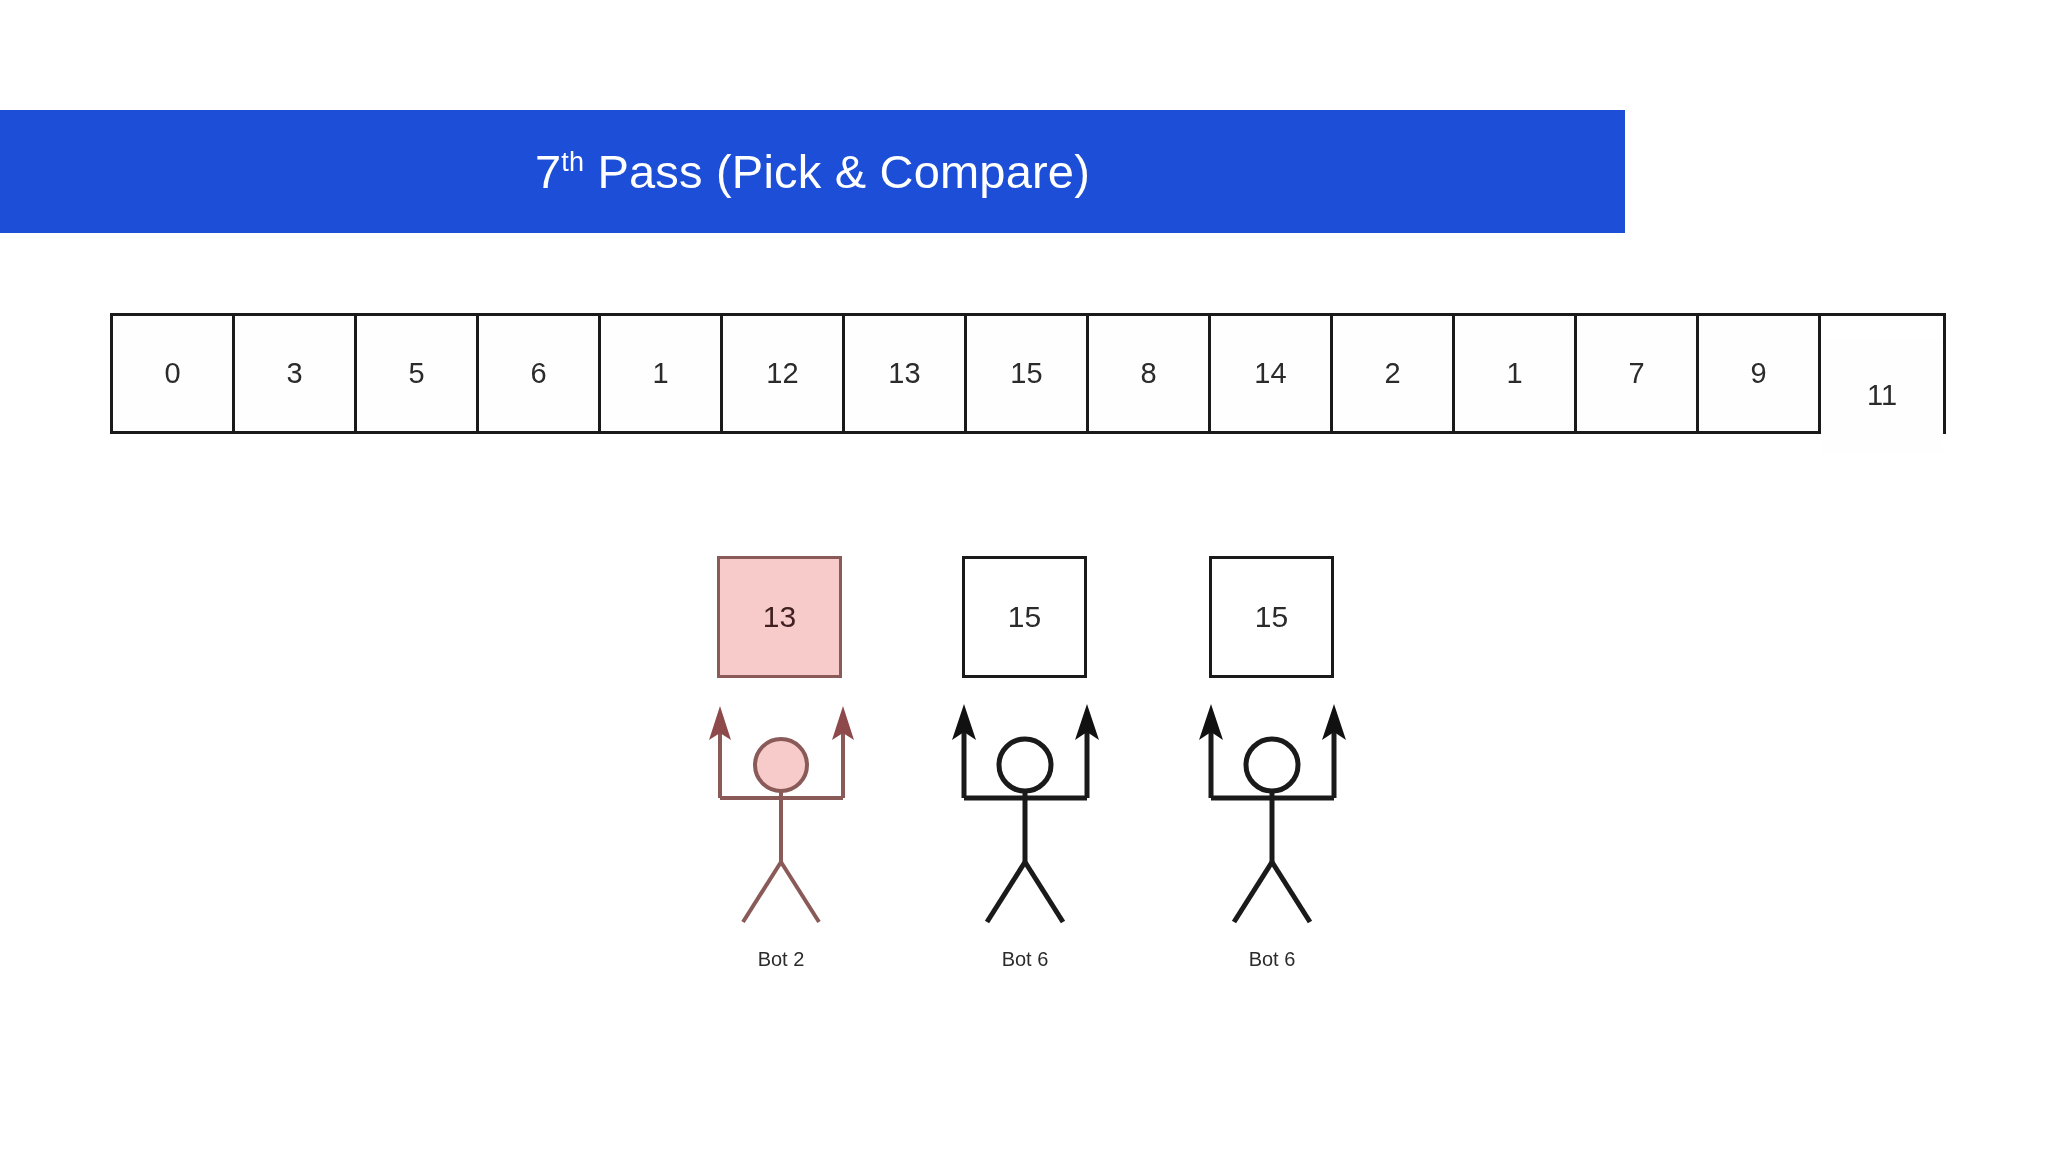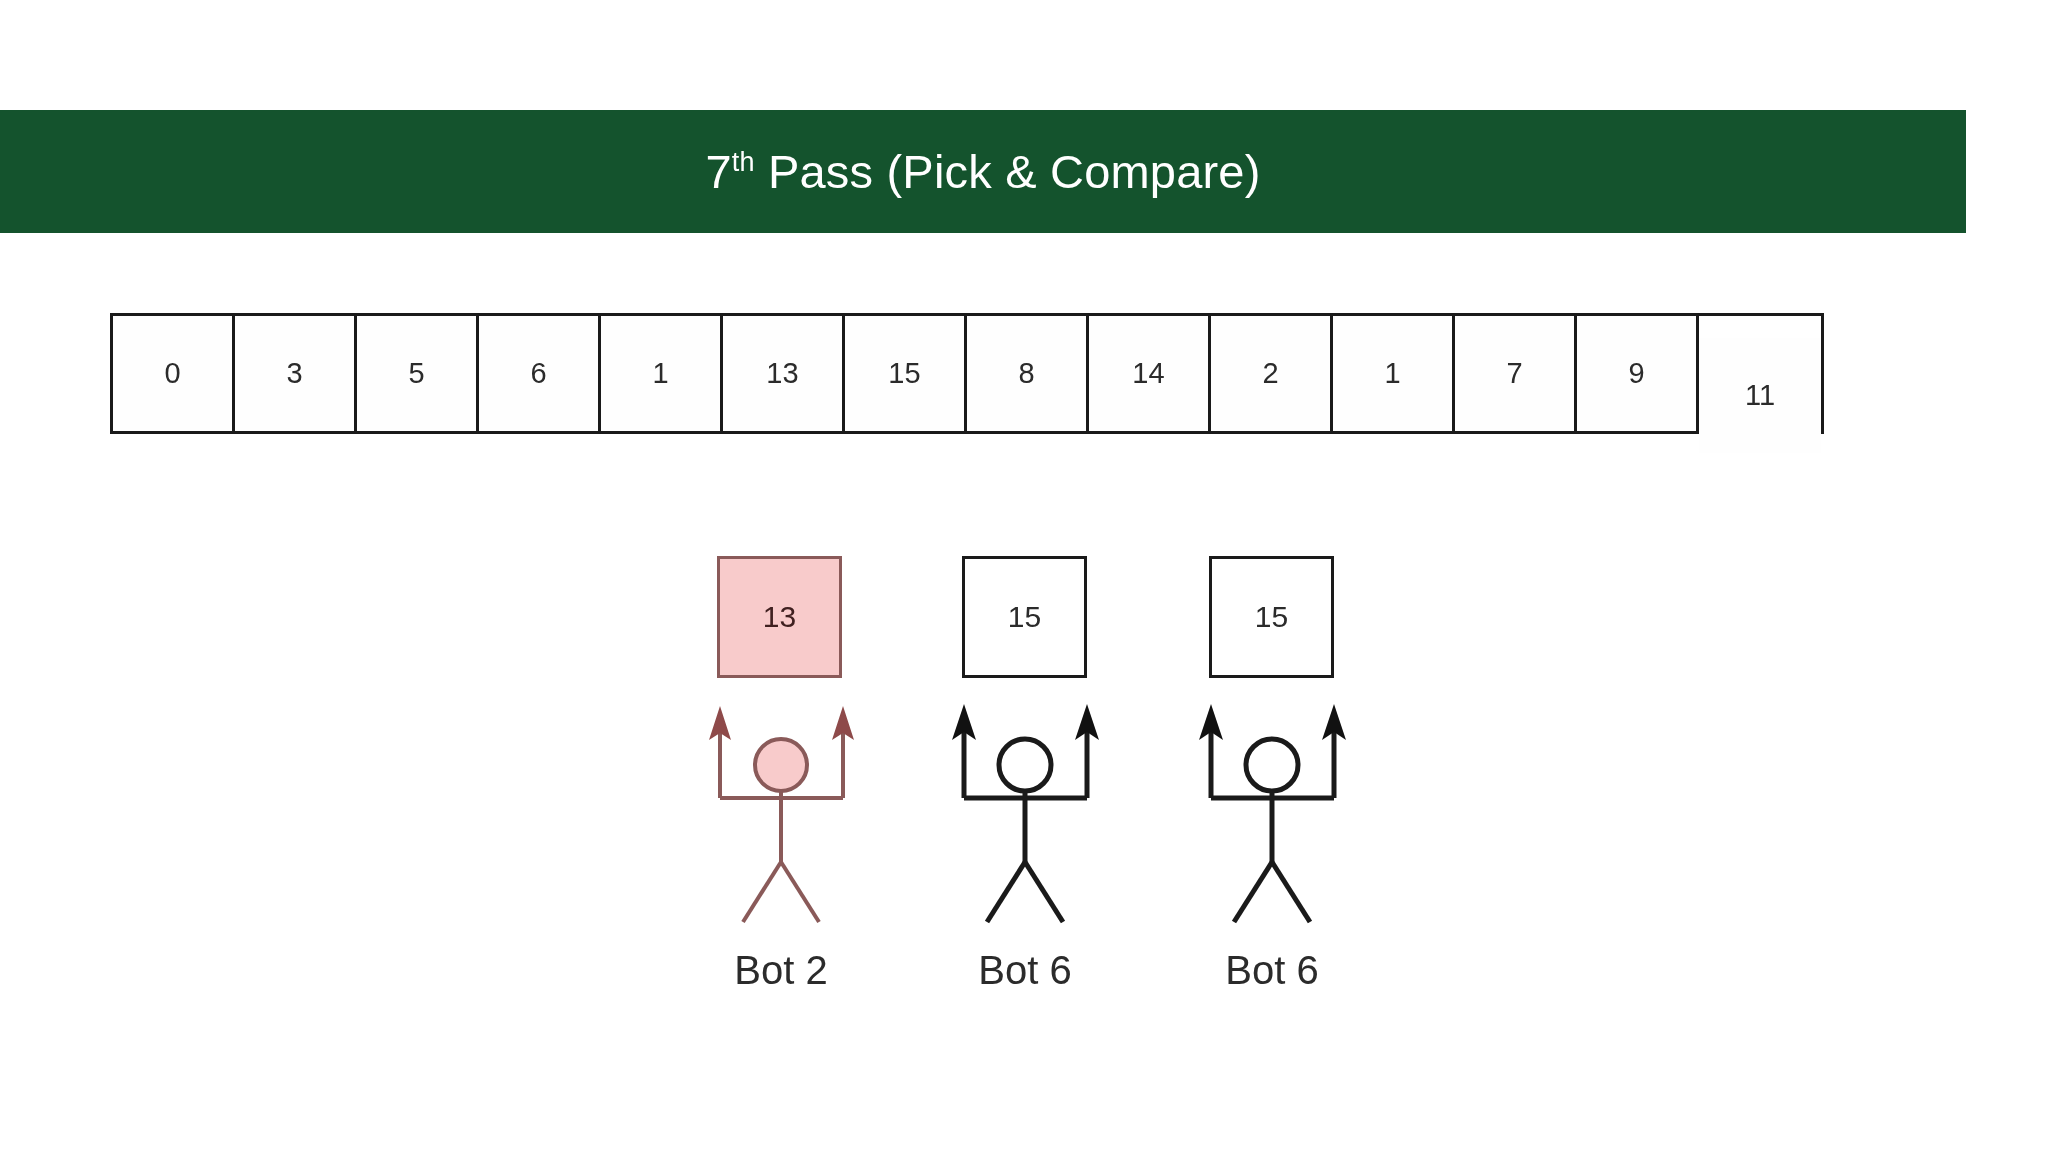--- a/index.html
+++ b/index.html
@@ -15,23 +15,23 @@
     overflow: hidden;
     font-family: "Liberation Sans", sans-serif;
     background: #ffffff;
   }
 
   
   #title-banner {
     position: absolute;
     left: 0;
     top: 110px;
-    width: 1966px;
+    width: 1625px;
     height: 123px;
-    background: #14532d;
+    background: #1d4ed8;
     display: flex;
     align-items: center;
     justify-content: center;
   }
   #title-text {
     color: #ffffff;
     font-size: 47px;
     font-weight: 400;
     letter-spacing: 0.2px;
     white-space: nowrap;
@@ -92,21 +92,21 @@
   .bot-box.pink {
     border: 3px solid #8a5a59;
     background: #f8cbcb;
     color: #402020;
   }
 
   .bot-label {
     position: absolute;
     width: 200px;
     text-align: center;
-    font-size: 40px;
+    font-size: 20px;
     color: #2b2b2b;
     font-family: "Liberation Sans", sans-serif;
   }
 
   .bot-figure {
     position: absolute;
     top: 700px;
     width: 180px;
     height: 240px;
   }
@@ -117,20 +117,21 @@
 <div id="title-banner">
   <div id="title-text"><span>7</span><span class="sup">th</span><span> Pass (Pick &amp; Compare)</span></div>
 </div>
 
 <div id="array-row">
   <div class="array-cell">0</div>
   <div class="array-cell">3</div>
   <div class="array-cell">5</div>
   <div class="array-cell">6</div>
   <div class="array-cell">1</div>
+  <div class="array-cell">12</div>
   <div class="array-cell">13</div>
   <div class="array-cell">15</div>
   <div class="array-cell">8</div>
   <div class="array-cell">14</div>
   <div class="array-cell">2</div>
   <div class="array-cell">1</div>
   <div class="array-cell">7</div>
   <div class="array-cell">9</div>
   <div class="array-cell">11</div>
 </div>

